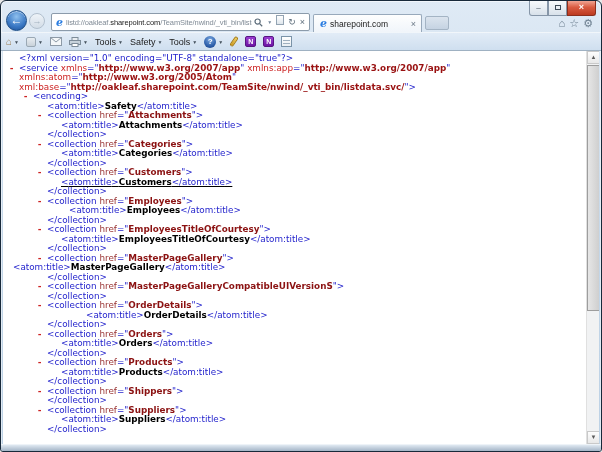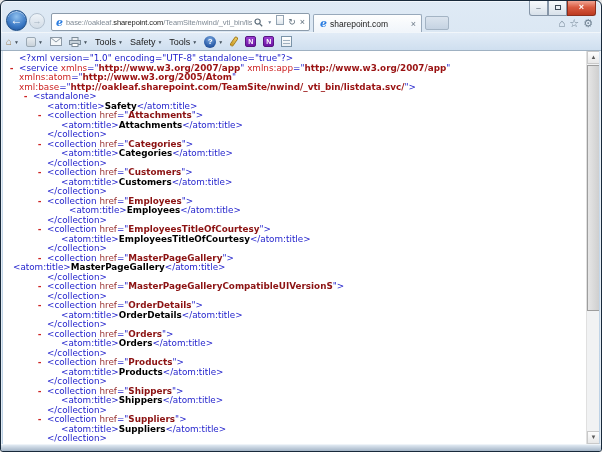--- a/index.html
+++ b/index.html
@@ -143,21 +143,21 @@
   <div class="navrow">
     <div class="btn-back">
       <span>←</span>
     </div>
     <div class="btn-fwd">
       <span>→</span>
     </div>
 
     <div class="addressbar">
       <span class="favicon">e</span>
-      <span class="urltext"><span class="u-gray">base://</span><span class="u-gray">oakleaf.</span><span class="u-dom">sharepoint.com</span><span class="u-gray">/TeamSite/nwind/_vti_bin/listd</span></span>
+      <span class="urltext"><span class="u-gray">listd://</span><span class="u-gray">oakleaf.</span><span class="u-dom">sharepoint.com</span><span class="u-gray">/TeamSite/nwind/_vti_bin/listd</span></span>
       <span class="abar-ico mag">
         <svg class="lineico" width="9" height="9" viewBox="0 0 9 9">
             <circle cx="3.6" cy="3.6" r="2.6" fill="none" stroke="#5c6c7a" stroke-width="1.2"></circle>
             <line x1="5.6" y1="5.6" x2="8.2" y2="8.2" stroke="#5c6c7a" stroke-width="1.3"></line>
           </svg>
       </span>
       <span class="abar-ico caret">▼</span>
       <span class="abar-ico"><span class="compat" style="display:inline-block"></span></span>
       <span class="abar-ico">↻</span>
       <span class="abar-ico">×</span>
@@ -235,53 +235,52 @@
       <span class="gridico"></span>
     </span>
   </div>
 
   <div class="content">
     <div class="xml-tree">
         <div class="xline" style="padding-left: 6px;"><span class="xmarker"></span><span class="tok-pi">&lt;?xml version="1.0" encoding="UTF-8" standalone="true"?&gt;</span></div>
         <div class="xline" style="padding-left: 6px;"><span class="xmarker">-</span><span class="tok-m">&lt;</span><span class="tok-t">service</span><span class="tok-sp"> </span><span class="tok-ns">xmlns</span><span class="tok-m">="</span><span class="tok-nsv">http://www.w3.org/2007/app</span><span class="tok-m">"</span><span class="tok-sp"> </span><span class="tok-ns">xmlns:app</span><span class="tok-m">="</span><span class="tok-nsv">http://www.w3.org/2007/app</span><span class="tok-m">"</span></div>
         <div class="xline" style="padding-left: 6px;"><span class="xmarker"></span><span class="tok-ns">xmlns:atom</span><span class="tok-m">="</span><span class="tok-nsv">http://www.w3.org/2005/Atom</span><span class="tok-m">"</span></div>
         <div class="xline" style="padding-left: 6px;"><span class="xmarker"></span><span class="tok-ns">xml:base</span><span class="tok-m">="</span><span class="tok-nsv">http://oakleaf.sharepoint.com/TeamSite/nwind/_vti_bin/listdata.svc/</span><span class="tok-m">"&gt;</span></div>
-        <div class="xline" style="padding-left: 20px;"><span class="xmarker">-</span><span class="tok-m">&lt;</span><span class="tok-t">standalone</span><span class="tok-m">&gt;</span></div>
+        <div class="xline" style="padding-left: 20px;"><span class="xmarker">-</span><span class="tok-m">&lt;</span><span class="tok-t">encoding</span><span class="tok-m">&gt;</span></div>
         <div class="xline" style="padding-left: 34px;"><span class="xmarker"></span><span class="tok-m">&lt;</span><span class="tok-t">atom:title</span><span class="tok-m">&gt;</span><span class="tok-tx">Safety</span><span class="tok-m">&lt;/</span><span class="tok-t">atom:title</span><span class="tok-m">&gt;</span></div>
         <div class="xline" style="padding-left: 34px;"><span class="xmarker">-</span><span class="tok-m">&lt;</span><span class="tok-t">collection</span><span class="tok-sp"> </span><span class="tok-at">href</span><span class="tok-m">="</span><span class="tok-val">Attachments</span><span class="tok-m">"&gt;</span></div>
         <div class="xline" style="padding-left: 48px;"><span class="xmarker"></span><span class="tok-m">&lt;</span><span class="tok-t">atom:title</span><span class="tok-m">&gt;</span><span class="tok-tx">Attachments</span><span class="tok-m">&lt;/</span><span class="tok-t">atom:title</span><span class="tok-m">&gt;</span></div>
         <div class="xline" style="padding-left: 34px;"><span class="xmarker"></span><span class="tok-m">&lt;/</span><span class="tok-t">collection</span><span class="tok-m">&gt;</span></div>
         <div class="xline" style="padding-left: 34px;"><span class="xmarker">-</span><span class="tok-m">&lt;</span><span class="tok-t">collection</span><span class="tok-sp"> </span><span class="tok-at">href</span><span class="tok-m">="</span><span class="tok-val">Categories</span><span class="tok-m">"&gt;</span></div>
         <div class="xline" style="padding-left: 48px;"><span class="xmarker"></span><span class="tok-m">&lt;</span><span class="tok-t">atom:title</span><span class="tok-m">&gt;</span><span class="tok-tx">Categories</span><span class="tok-m">&lt;/</span><span class="tok-t">atom:title</span><span class="tok-m">&gt;</span></div>
         <div class="xline" style="padding-left: 34px;"><span class="xmarker"></span><span class="tok-m">&lt;/</span><span class="tok-t">collection</span><span class="tok-m">&gt;</span></div>
         <div class="xline" style="padding-left: 34px;"><span class="xmarker">-</span><span class="tok-m">&lt;</span><span class="tok-t">collection</span><span class="tok-sp"> </span><span class="tok-at">href</span><span class="tok-m">="</span><span class="tok-val">Customers</span><span class="tok-m">"&gt;</span></div>
-        <div class="xline" style="padding-left: 48px;"><span class="xmarker"></span><span class="tok-m">&lt;</span><span class="tok-t">atom:title</span><span class="tok-m">&gt;</span><span class="tok-tx">Customers</span><span class="tok-m">&lt;/</span><span class="tok-t">atom:title</span><span class="tok-m">&gt;</span></div>
+        <div class="xline" style="padding-left: 48px; text-decoration: underline;"><span class="xmarker"></span><span class="tok-m">&lt;</span><span class="tok-t">atom:title</span><span class="tok-m">&gt;</span><span class="tok-tx">Customers</span><span class="tok-m">&lt;/</span><span class="tok-t">atom:title</span><span class="tok-m">&gt;</span></div>
         <div class="xline" style="padding-left: 34px;"><span class="xmarker"></span><span class="tok-m">&lt;/</span><span class="tok-t">collection</span><span class="tok-m">&gt;</span></div>
         <div class="xline" style="padding-left: 34px;"><span class="xmarker">-</span><span class="tok-m">&lt;</span><span class="tok-t">collection</span><span class="tok-sp"> </span><span class="tok-at">href</span><span class="tok-m">="</span><span class="tok-val">Employees</span><span class="tok-m">"&gt;</span></div>
         <div class="xline" style="padding-left: 48px; margin-left: 8px;"><span class="xmarker"></span><span class="tok-m">&lt;</span><span class="tok-t">atom:title</span><span class="tok-m">&gt;</span><span class="tok-tx">Employees</span><span class="tok-m">&lt;/</span><span class="tok-t">atom:title</span><span class="tok-m">&gt;</span></div>
         <div class="xline" style="padding-left: 34px;"><span class="xmarker"></span><span class="tok-m">&lt;/</span><span class="tok-t">collection</span><span class="tok-m">&gt;</span></div>
         <div class="xline" style="padding-left: 34px;"><span class="xmarker">-</span><span class="tok-m">&lt;</span><span class="tok-t">collection</span><span class="tok-sp"> </span><span class="tok-at">href</span><span class="tok-m">="</span><span class="tok-val">EmployeesTitleOfCourtesy</span><span class="tok-m">"&gt;</span></div>
         <div class="xline" style="padding-left: 48px;"><span class="xmarker"></span><span class="tok-m">&lt;</span><span class="tok-t">atom:title</span><span class="tok-m">&gt;</span><span class="tok-tx">EmployeesTitleOfCourtesy</span><span class="tok-m">&lt;/</span><span class="tok-t">atom:title</span><span class="tok-m">&gt;</span></div>
         <div class="xline" style="padding-left: 34px;"><span class="xmarker"></span><span class="tok-m">&lt;/</span><span class="tok-t">collection</span><span class="tok-m">&gt;</span></div>
         <div class="xline" style="padding-left: 34px;"><span class="xmarker">-</span><span class="tok-m">&lt;</span><span class="tok-t">collection</span><span class="tok-sp"> </span><span class="tok-at">href</span><span class="tok-m">="</span><span class="tok-val">MasterPageGallery</span><span class="tok-m">"&gt;</span></div>
         <div class="xline" style=""><span class="xmarker"></span><span class="tok-m">&lt;</span><span class="tok-t">atom:title</span><span class="tok-m">&gt;</span><span class="tok-tx">MasterPageGallery</span><span class="tok-m">&lt;/</span><span class="tok-t">atom:title</span><span class="tok-m">&gt;</span></div>
         <div class="xline" style="padding-left: 34px;"><span class="xmarker"></span><span class="tok-m">&lt;/</span><span class="tok-t">collection</span><span class="tok-m">&gt;</span></div>
         <div class="xline" style="padding-left: 34px;"><span class="xmarker">-</span><span class="tok-m">&lt;</span><span class="tok-t">collection</span><span class="tok-sp"> </span><span class="tok-at">href</span><span class="tok-m">="</span><span class="tok-val">MasterPageGalleryCompatibleUIVersionS</span><span class="tok-m">"&gt;</span></div>
         <div class="xline" style="padding-left: 34px;"><span class="xmarker"></span><span class="tok-m">&lt;/</span><span class="tok-t">collection</span><span class="tok-m">&gt;</span></div>
         <div class="xline" style="padding-left: 34px;"><span class="xmarker">-</span><span class="tok-m">&lt;</span><span class="tok-t">collection</span><span class="tok-sp"> </span><span class="tok-at">href</span><span class="tok-m">="</span><span class="tok-val">OrderDetails</span><span class="tok-m">"&gt;</span></div>
-        <div class="xline" style="padding-left: 48px;"><span class="xmarker"></span><span class="tok-m">&lt;</span><span class="tok-t">atom:title</span><span class="tok-m">&gt;</span><span class="tok-tx">OrderDetails</span><span class="tok-m">&lt;/</span><span class="tok-t">atom:title</span><span class="tok-m">&gt;</span></div>
+        <div class="xline" style="padding-left: 73px;"><span class="xmarker"></span><span class="tok-m">&lt;</span><span class="tok-t">atom:title</span><span class="tok-m">&gt;</span><span class="tok-tx">OrderDetails</span><span class="tok-m">&lt;/</span><span class="tok-t">atom:title</span><span class="tok-m">&gt;</span></div>
         <div class="xline" style="padding-left: 34px;"><span class="xmarker"></span><span class="tok-m">&lt;/</span><span class="tok-t">collection</span><span class="tok-m">&gt;</span></div>
         <div class="xline" style="padding-left: 34px;"><span class="xmarker">-</span><span class="tok-m">&lt;</span><span class="tok-t">collection</span><span class="tok-sp"> </span><span class="tok-at">href</span><span class="tok-m">="</span><span class="tok-val">Orders</span><span class="tok-m">"&gt;</span></div>
         <div class="xline" style="padding-left: 48px;"><span class="xmarker"></span><span class="tok-m">&lt;</span><span class="tok-t">atom:title</span><span class="tok-m">&gt;</span><span class="tok-tx">Orders</span><span class="tok-m">&lt;/</span><span class="tok-t">atom:title</span><span class="tok-m">&gt;</span></div>
         <div class="xline" style="padding-left: 34px;"><span class="xmarker"></span><span class="tok-m">&lt;/</span><span class="tok-t">collection</span><span class="tok-m">&gt;</span></div>
         <div class="xline" style="padding-left: 34px;"><span class="xmarker">-</span><span class="tok-m">&lt;</span><span class="tok-t">collection</span><span class="tok-sp"> </span><span class="tok-at">href</span><span class="tok-m">="</span><span class="tok-val">Products</span><span class="tok-m">"&gt;</span></div>
         <div class="xline" style="padding-left: 48px;"><span class="xmarker"></span><span class="tok-m">&lt;</span><span class="tok-t">atom:title</span><span class="tok-m">&gt;</span><span class="tok-tx">Products</span><span class="tok-m">&lt;/</span><span class="tok-t">atom:title</span><span class="tok-m">&gt;</span></div>
         <div class="xline" style="padding-left: 34px;"><span class="xmarker"></span><span class="tok-m">&lt;/</span><span class="tok-t">collection</span><span class="tok-m">&gt;</span></div>
         <div class="xline" style="padding-left: 34px;"><span class="xmarker">-</span><span class="tok-m">&lt;</span><span class="tok-t">collection</span><span class="tok-sp"> </span><span class="tok-at">href</span><span class="tok-m">="</span><span class="tok-val">Shippers</span><span class="tok-m">"&gt;</span></div>
-        <div class="xline" style="padding-left: 48px;"><span class="xmarker"></span><span class="tok-m">&lt;</span><span class="tok-t">atom:title</span><span class="tok-m">&gt;</span><span class="tok-tx">Shippers</span><span class="tok-m">&lt;/</span><span class="tok-t">atom:title</span><span class="tok-m">&gt;</span></div>
         <div class="xline" style="padding-left: 34px;"><span class="xmarker"></span><span class="tok-m">&lt;/</span><span class="tok-t">collection</span><span class="tok-m">&gt;</span></div>
         <div class="xline" style="padding-left: 34px;"><span class="xmarker">-</span><span class="tok-m">&lt;</span><span class="tok-t">collection</span><span class="tok-sp"> </span><span class="tok-at">href</span><span class="tok-m">="</span><span class="tok-val">Suppliers</span><span class="tok-m">"&gt;</span></div>
         <div class="xline" style="padding-left: 48px;"><span class="xmarker"></span><span class="tok-m">&lt;</span><span class="tok-t">atom:title</span><span class="tok-m">&gt;</span><span class="tok-tx">Suppliers</span><span class="tok-m">&lt;/</span><span class="tok-t">atom:title</span><span class="tok-m">&gt;</span></div>
         <div class="xline" style="padding-left: 34px;"><span class="xmarker"></span><span class="tok-m">&lt;/</span><span class="tok-t">collection</span><span class="tok-m">&gt;</span></div>
       </div>
     <div class="vscroll">
       <div class="sbtn up">▲</div>
       <div class="sthumb"></div>
       <div class="sbtn down">▼</div>
     </div>

